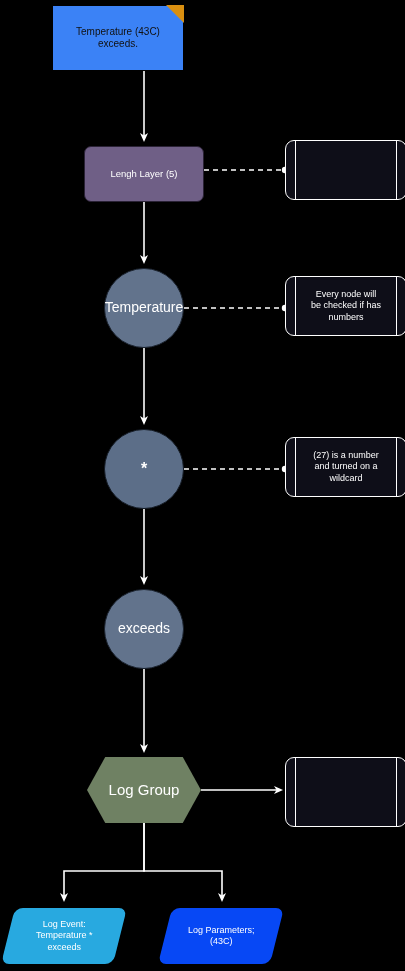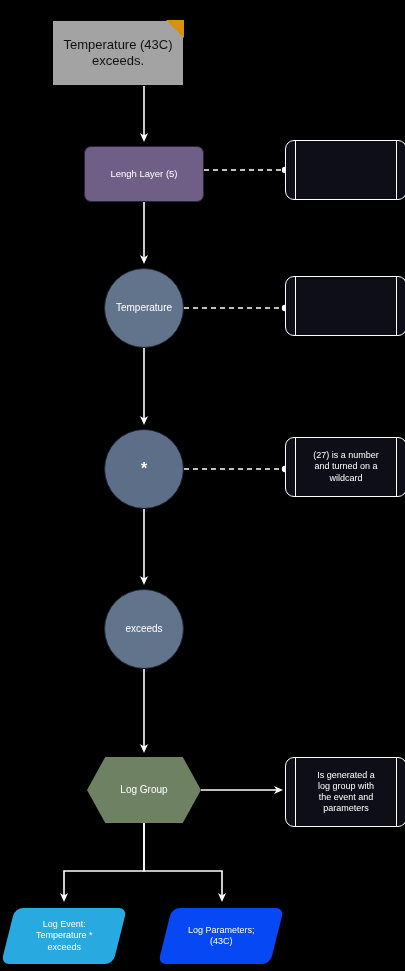--- a/index.html
+++ b/index.html
@@ -27,25 +27,25 @@
     justify-content: center;
     text-align: center;
     color: #ffffff;
     box-sizing: border-box;
     line-height: 1.25;
     white-space: pre-line;
   }
 
   
   #doc-message {
-    left: 52px; top: 20px;
+    left: 52px; top: 5px;
     width: 132px; height: 66px;
-    background: #a3a3a3;
+    background: #3b82f6;
     color: #111111;
-    font-size: 13px;
+    font-size: 10px;
     padding: 0 6px;
     border: 1px solid #000000;
   }
   #doc-message .fold {
     position: absolute;
     right: -1px; top: -1px;
     width: 0; height: 0;
     border-left: 18px solid transparent;
     border-top: 18px solid #d98f10;
   }
@@ -57,21 +57,21 @@
     width: 120px; height: 56px;
     background: #6f5f86;
     border: 1px solid #2a2235;
     border-radius: 7px;
     font-size: 9.5px;
   }
 
   
   .circle {
     border-radius: 50%;
-    font-size: 10px;
+    font-size: 14px;
   }
   #node-temperature {
     left: 104px; top: 268px;
     width: 80px; height: 80px;
     background: #62738c;
     border: 1px solid #1c2430;
   }
   #node-wildcard {
     left: 104px; top: 429px;
     width: 80px; height: 80px;
@@ -85,21 +85,21 @@
     width: 80px; height: 80px;
     background: #62738c;
     border: 1px solid #1c2430;
   }
 
   
   #node-loggroup {
     left: 87px; top: 757px;
     width: 114px; height: 66px;
     background: #6f8163;
-    font-size: 10px;
+    font-size: 15px;
     clip-path: polygon(16% 0%, 84% 0%, 100% 50%, 84% 100%, 16% 100%, 0% 50%);
     border-radius: 6px;
   }
 
   
   .parallelogram {
     font-size: 9px;
     border-radius: 8px;
   }
   #node-logevent {
@@ -213,30 +213,29 @@
 </div>
 
 <div class="node note" id="note-tokenize">
   <span class="rail rail-l"></span>
   <span class="rail rail-r"></span>
 </div>
 
 <div class="node note" id="note-everynode">
   <span class="rail rail-l"></span>
   <span class="rail rail-r"></span>
+  <span class="label">Every node will
+be checked if has
+numbers</span>
 </div>
 
 <div class="node note" id="note-wildcard">
   <span class="rail rail-l"></span>
   <span class="rail rail-r"></span>
   <span class="label">(27) is a number
 and turned on a
 wildcard</span>
 </div>
 
 <div class="node note" id="note-generated">
   <span class="rail rail-l"></span>
   <span class="rail rail-r"></span>
-  <span class="label">Is generated a
-log group with
-the event and
-parameters</span>
 </div>
 
 </body></html>

